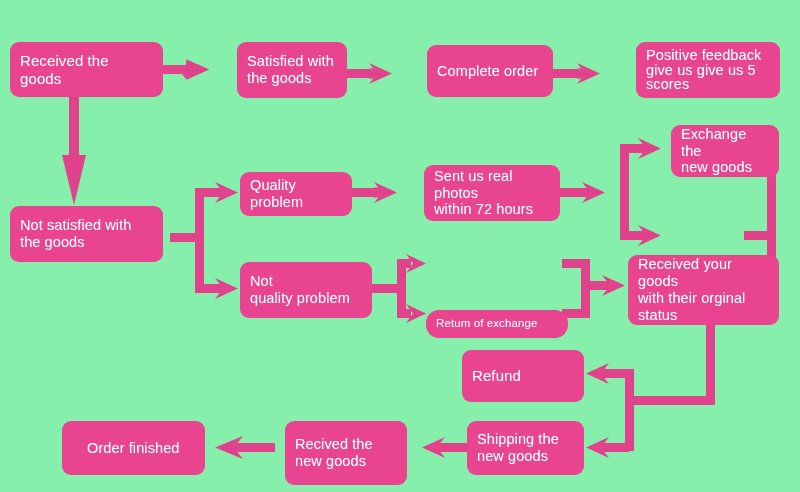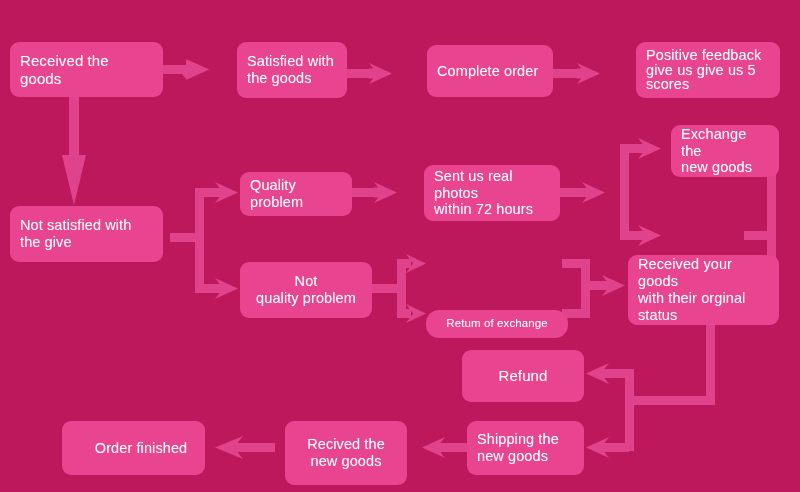--- a/index.html
+++ b/index.html
@@ -4,21 +4,21 @@
 <style>
   html, body {
     margin: 0;
     padding: 0;
     background: #ffffff;
   }
   #stage {
     position: relative;
     width: 800px;
     height: 492px;
-    background: #be185d;
+    background: #86efac;
     overflow: hidden;
     font-family: "Liberation Sans", sans-serif;
   }
   #stage svg.layer {
     position: absolute;
     left: 0;
     top: 0;
     width: 800px;
     height: 492px;
   }
@@ -39,21 +39,21 @@
   .node.small {
     border-radius: 13px;
     font-size: 11.5px;
   }
   .node .txt {
     display: block;
     width: 100%;
     white-space: pre-line;
   }
   .align-left  .txt { text-align: left; }
-  .align-center .txt { text-align: center; }
+  .align-center .txt { }
   .fs14 { font-size: 14.5px; }
   .fs15 { font-size: 15px; }
   .tight { line-height: 1.02; }
 </style>
 </head>
 <body>
 
 <div id="stage">
 
   <svg class="layer" viewBox="0 0 800 492" xmlns="http://www.w3.org/2000/svg">
@@ -176,21 +176,21 @@
   </div>
 
   <div class="node fs14 align-left tight" style="left:636px; top:42px; width:144px; height:56px;">
     <span class="txt">Positive feedback
 give us give us 5
 scores</span>
   </div>
 
   <div class="node fs14 align-left" style="left:10px; top:206px; width:153px; height:56px;">
     <span class="txt">Not satisfied with
-the give</span>
+the goods</span>
   </div>
 
   <div class="node fs14 align-left" style="left:240px; top:172px; width:112px; height:44px;">
     <span class="txt">Quality problem</span>
   </div>
 
   <div class="node fs14 align-center" style="left:240px; top:262px; width:132px; height:56px;">
     <span class="txt">Not
 quality problem</span>
   </div>

